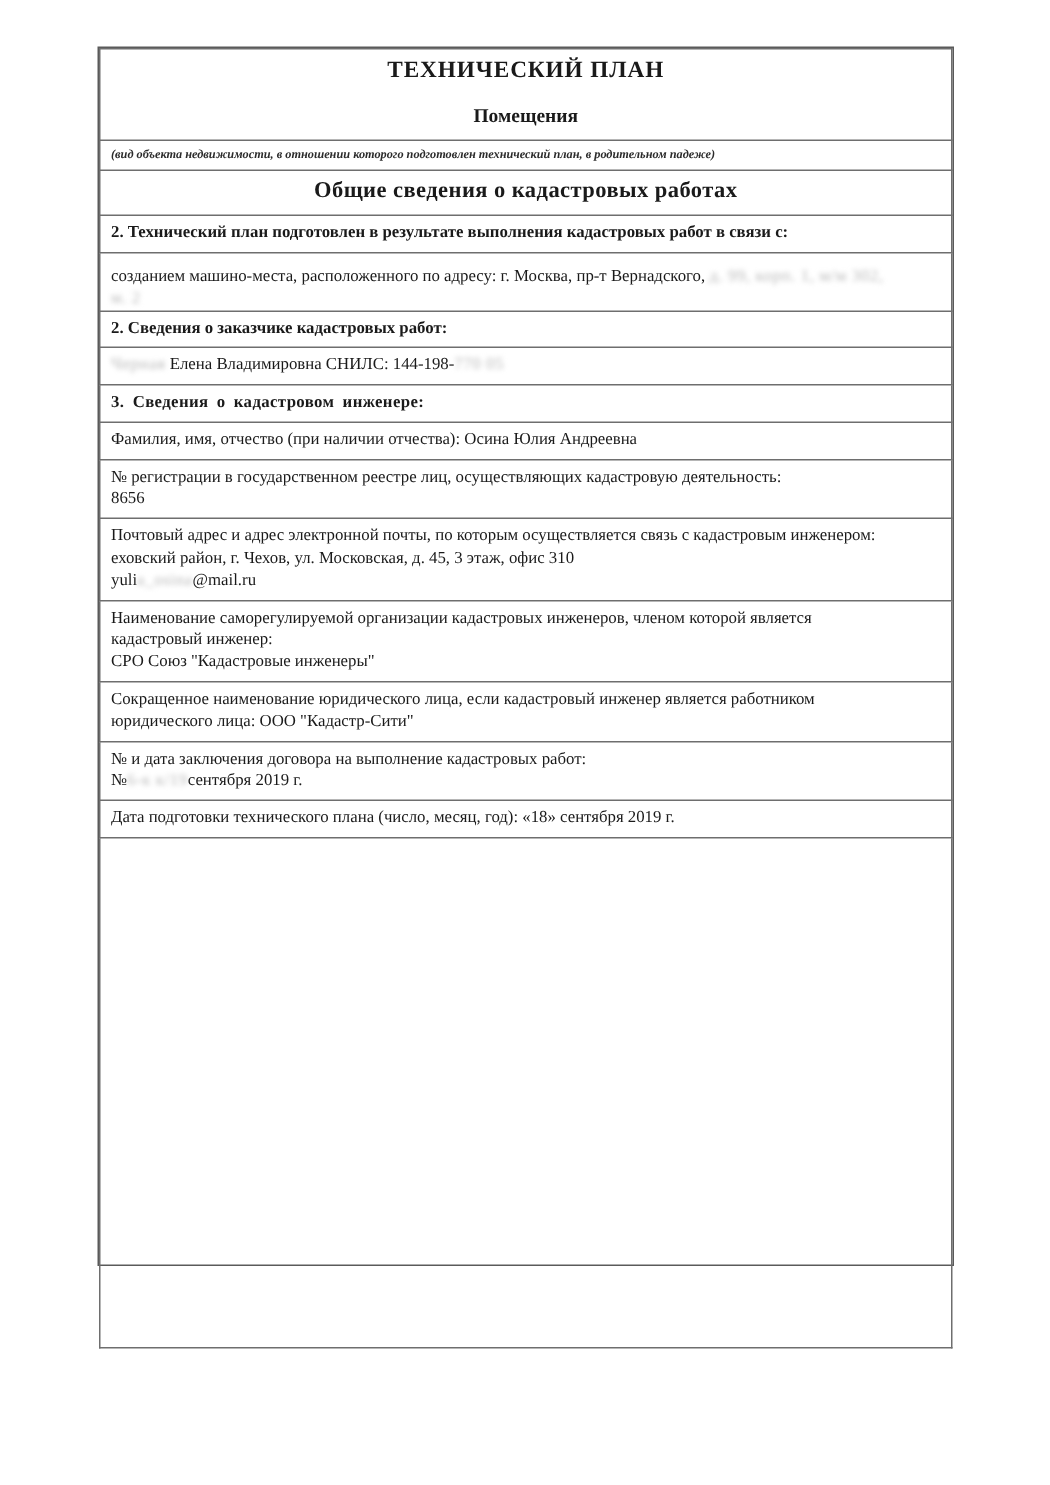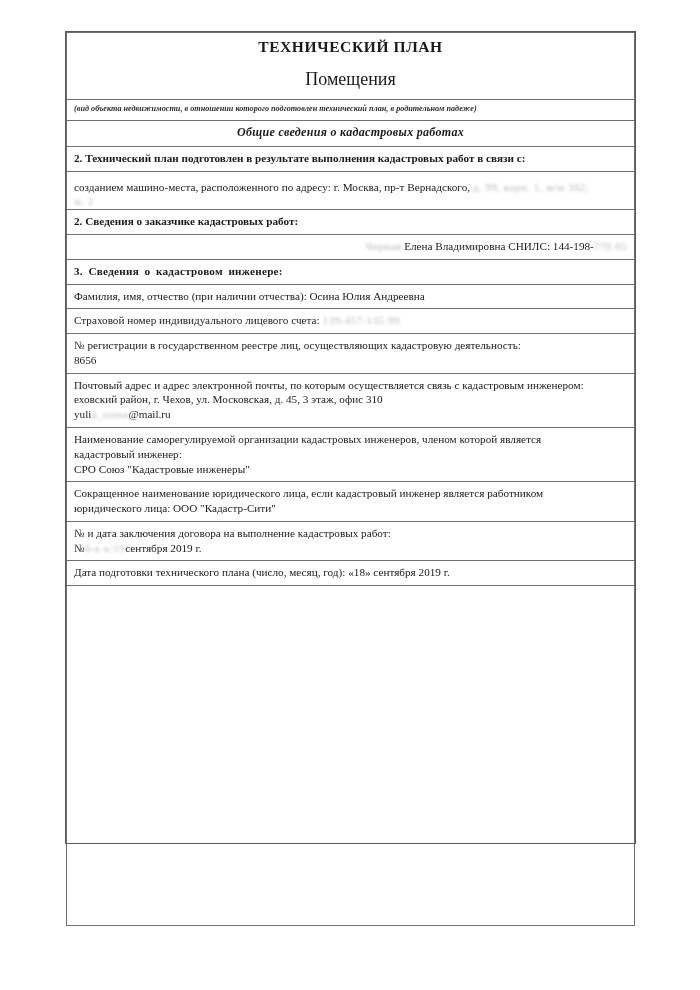--- a/index.html
+++ b/index.html
@@ -49,22 +49,22 @@
     border-right: none;
     border-top: none;
   }
   .t-main {
     font-size: 15.5px;
     font-weight: bold;
     letter-spacing: 0.6px;
     margin-bottom: 11px;
   }
   .t-sub {
-    font-size: 18px;
-    font-weight: normal;
+    font-size: 13px;
+    font-weight: bold;
     margin-bottom: 2px;
   }
   td.caption-cell {
     text-align: left;
     border-left: none;
     border-right: none;
     padding-top: 2px;
     padding-bottom: 3px;
   }
   .t-caption {
@@ -75,24 +75,23 @@
     white-space: nowrap;
   }
   td.section-title-cell {
     text-align: center;
     border-left: none;
     border-right: none;
     padding-top: 10px;
     padding-bottom: 11px;
   }
   .t-section {
-    font-size: 12px;
+    font-size: 15px;
     font-weight: bold;
     letter-spacing: 0.3px;
-    font-style: italic;
   }
 
   
   td.numbered {
     border-left: none;
     border-right: none;
     font-weight: bold;
     font-size: 11.3px;
     padding-top: 8px;
     padding-bottom: 8px;
@@ -105,21 +104,21 @@
   
   td.content {
     border-left: none;
     border-right: none;
   }
   td.content.pad-lg {
     padding-top: 8px;
     padding-bottom: 0;
   }
   td.centered {
-    text-align: right;
+    text-align: left;
     border-left: none;
     border-right: none;
     padding-top: 7px;
     padding-bottom: 8px;
   }
   td.row-line {
     border-left: none;
     border-right: none;
     padding-top: 5px;
     padding-bottom: 5px;
@@ -189,26 +188,20 @@
     </tr>
 
     <tr>
       <td class="numbered wide-space">3. Сведения  о  кадастровом  инженере:</td>
     </tr>
 
     <tr>
       <td class="row-line">Фамилия, имя, отчество (при наличии отчества): Осина Юлия Андреевна</td>
     </tr>
 
-    <tr>
-      <td class="row-line">
-        <span>Страховой номер индивидуального лицевого счета:</span>
-        <span class="redacted">139-457-135 90</span>
-      </td>
-    </tr>
 
     <tr>
       <td class="row-line">
         <span>№ регистрации в государственном реестре лиц, осуществляющих кадастровую деятельность:</span><br>
         <span>8656</span>
       </td>
     </tr>
 
 
     <tr>

